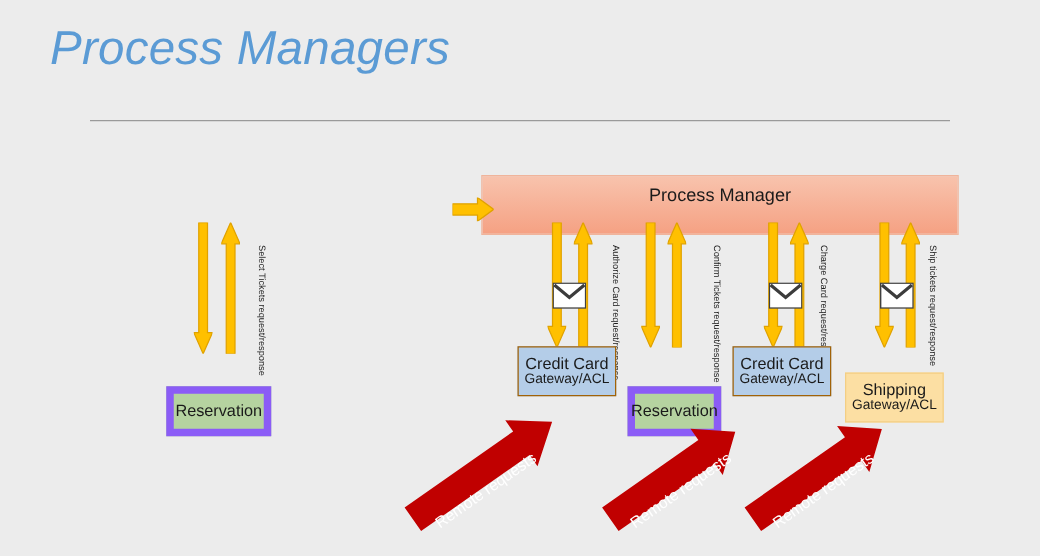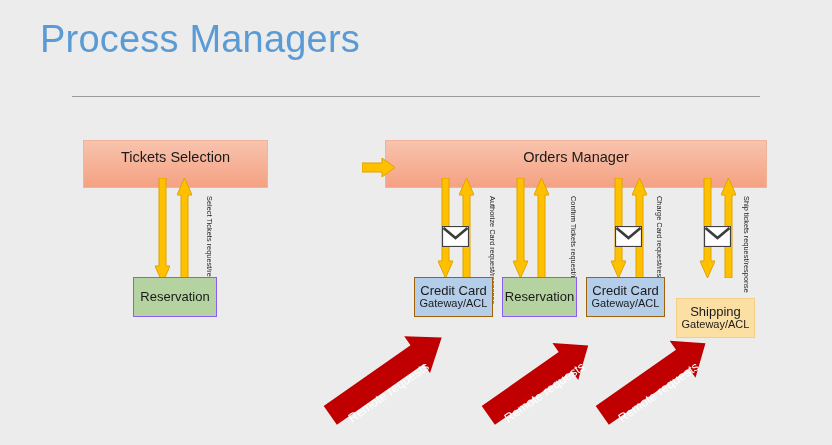--- a/index.html
+++ b/index.html
@@ -11,20 +11,21 @@
     position:relative;
   }
   #slide{position:absolute;left:0;top:0;width:832px;height:445px;}
 
   
   #title{
     position:absolute;left:40px;top:18px;
     font-size:38px;color:#5B9BD5;font-weight:400;
     letter-spacing:.2px;white-space:nowrap;
     font-family:"Liberation Sans", sans-serif;
+    font-style:italic;
   }
   #title-rule{
     position:absolute;left:72px;top:96px;width:688px;height:1px;
     background:#9A9A9A;
   }
 
   
   .lane{
     position:absolute;
     background:linear-gradient(to bottom,#F8C3AD 0%,#F5A183 100%);
@@ -38,21 +39,21 @@
 
   
   .comp{
     position:absolute;box-sizing:border-box;
     display:flex;flex-direction:column;
     align-items:center;justify-content:center;
     line-height:1.08;
   }
   .comp .t1{font-size:13px;color:#1A1A1A;white-space:nowrap;}
   .comp .t2{font-size:11px;color:#1A1A1A;white-space:nowrap;}
-  .comp.green{background:#B5D3A0;border:1px solid #8b5cf6;}
+  .comp.green{background:#B5D3A0;border:6px solid #8b5cf6;margin-top:32px;}
   .comp.blue{background:#B4CDE8;border:1px solid #a16207;}
   .comp.tan{background:#FCDFA3;border:1px solid #F3CE84;margin-top:21px;}
 
   
   .arrow-v{position:absolute;}
   .arrow-v svg{display:block;}
 
   
   .vlabel{
     position:absolute;
@@ -84,26 +85,23 @@
   .red-arrow{position:absolute;}
 </style>
 </head>
 <body>
 
 <div id="slide">
 
   <div id="title">Process Managers</div>
   <div id="title-rule"></div>
 
-  <div class="lane" style="left:83px;top:140px;width:185px;height:48px;">
-    <div class="lane-label">Tickets Selection</div>
-  </div>
 
   <div class="lane" style="left:385px;top:140px;width:382px;height:48px;">
-    <div class="lane-label">Orders Manager</div>
+    <div class="lane-label">Process Manager</div>
   </div>
 
   <div id="banner-arrow" style="left:362px;top:158px;width:33px;height:19px;">
     <svg width="33" height="19" viewBox="0 0 33 19">
       <polygon points="0,5 20,5 20,0 33,9.5 20,19 20,14 0,14" fill="#FFC000" stroke="#E0A200" stroke-width="1"></polygon>
     </svg>
   </div>
 
   <div class="arrow-v" style="left:155px;top:178px;width:15px;height:105px;">
     <svg width="15" height="105" viewBox="0 0 15 105">

